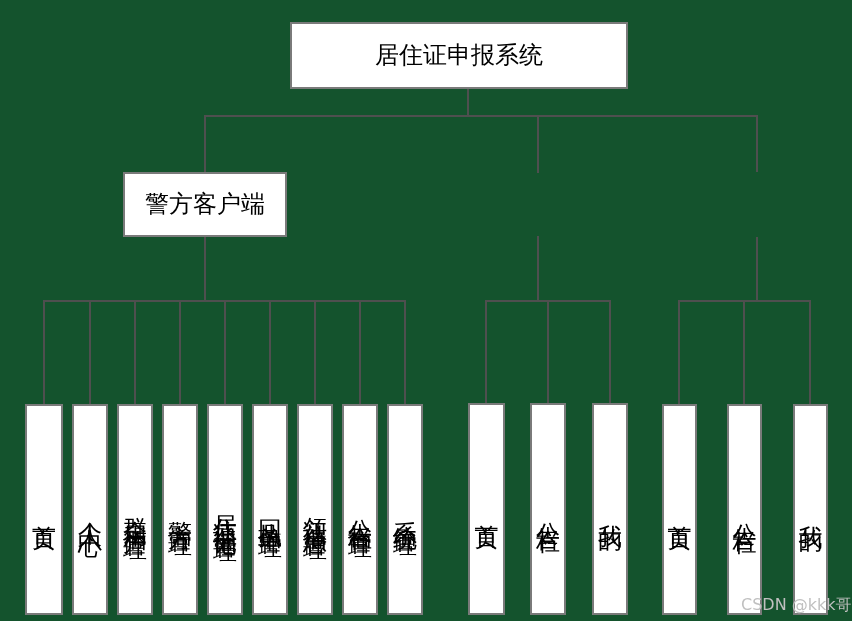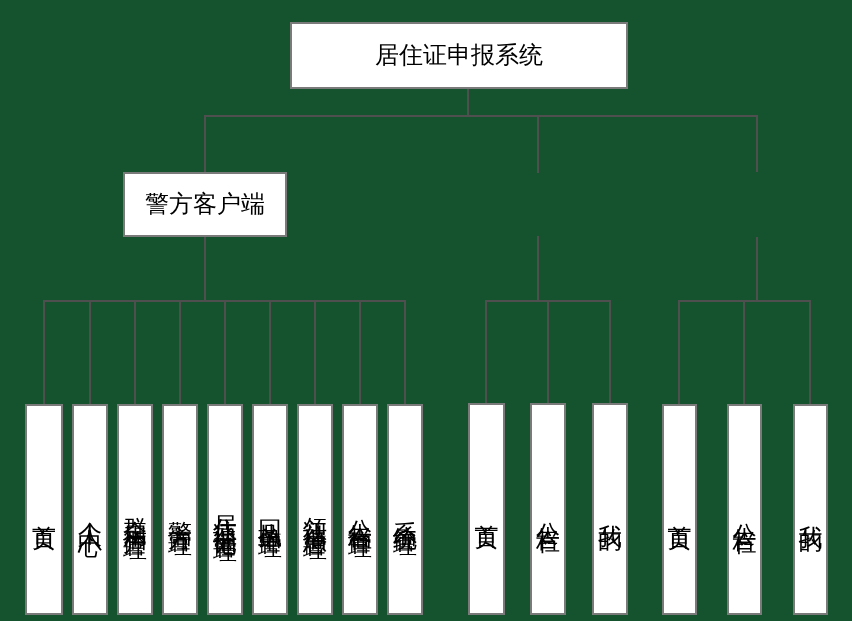--- a/index.html
+++ b/index.html
@@ -147,14 +147,15 @@
   <div class="vbox" style="left:662px;width:35px">
     <span class="vtext">首页</span>
   </div>
   <div class="vbox" style="left:727px;width:35px">
     <span class="vtext">公告栏</span>
   </div>
   <div class="vbox" style="left:793px;width:35px">
     <span class="vtext">我的</span>
   </div>
 
+  <div class="watermark">CSDN @kkk哥</div>
 
 </div>
 
 </body></html>

